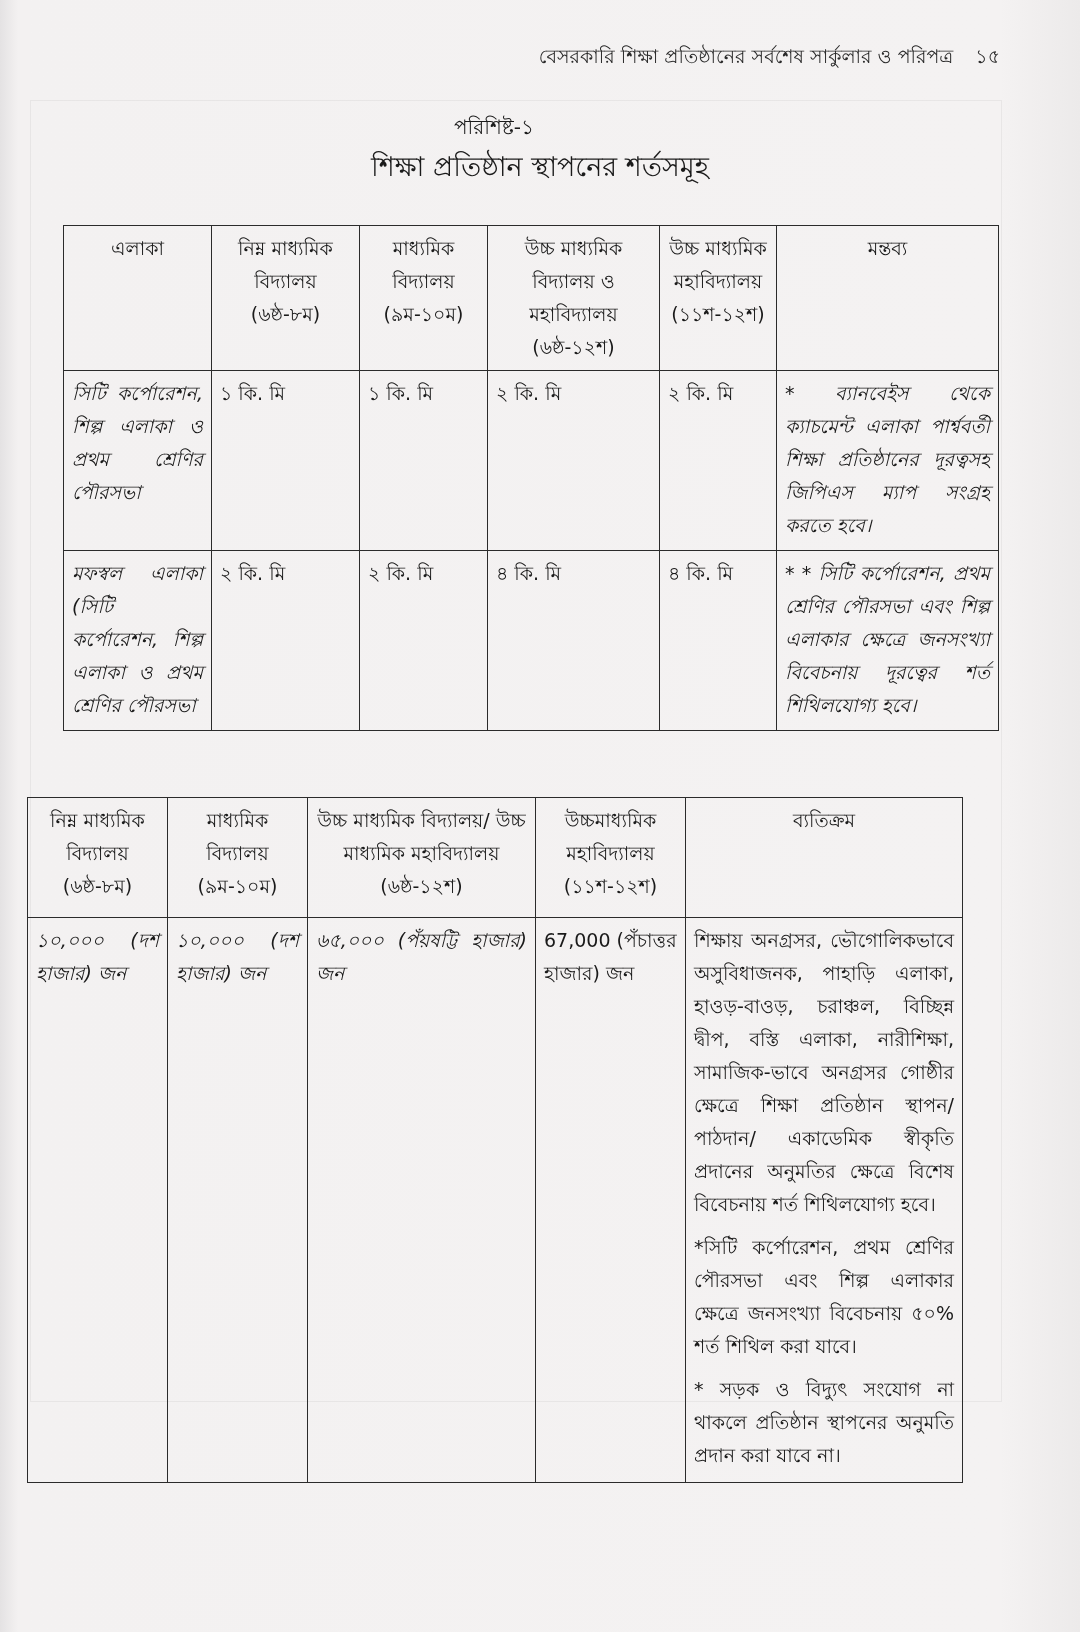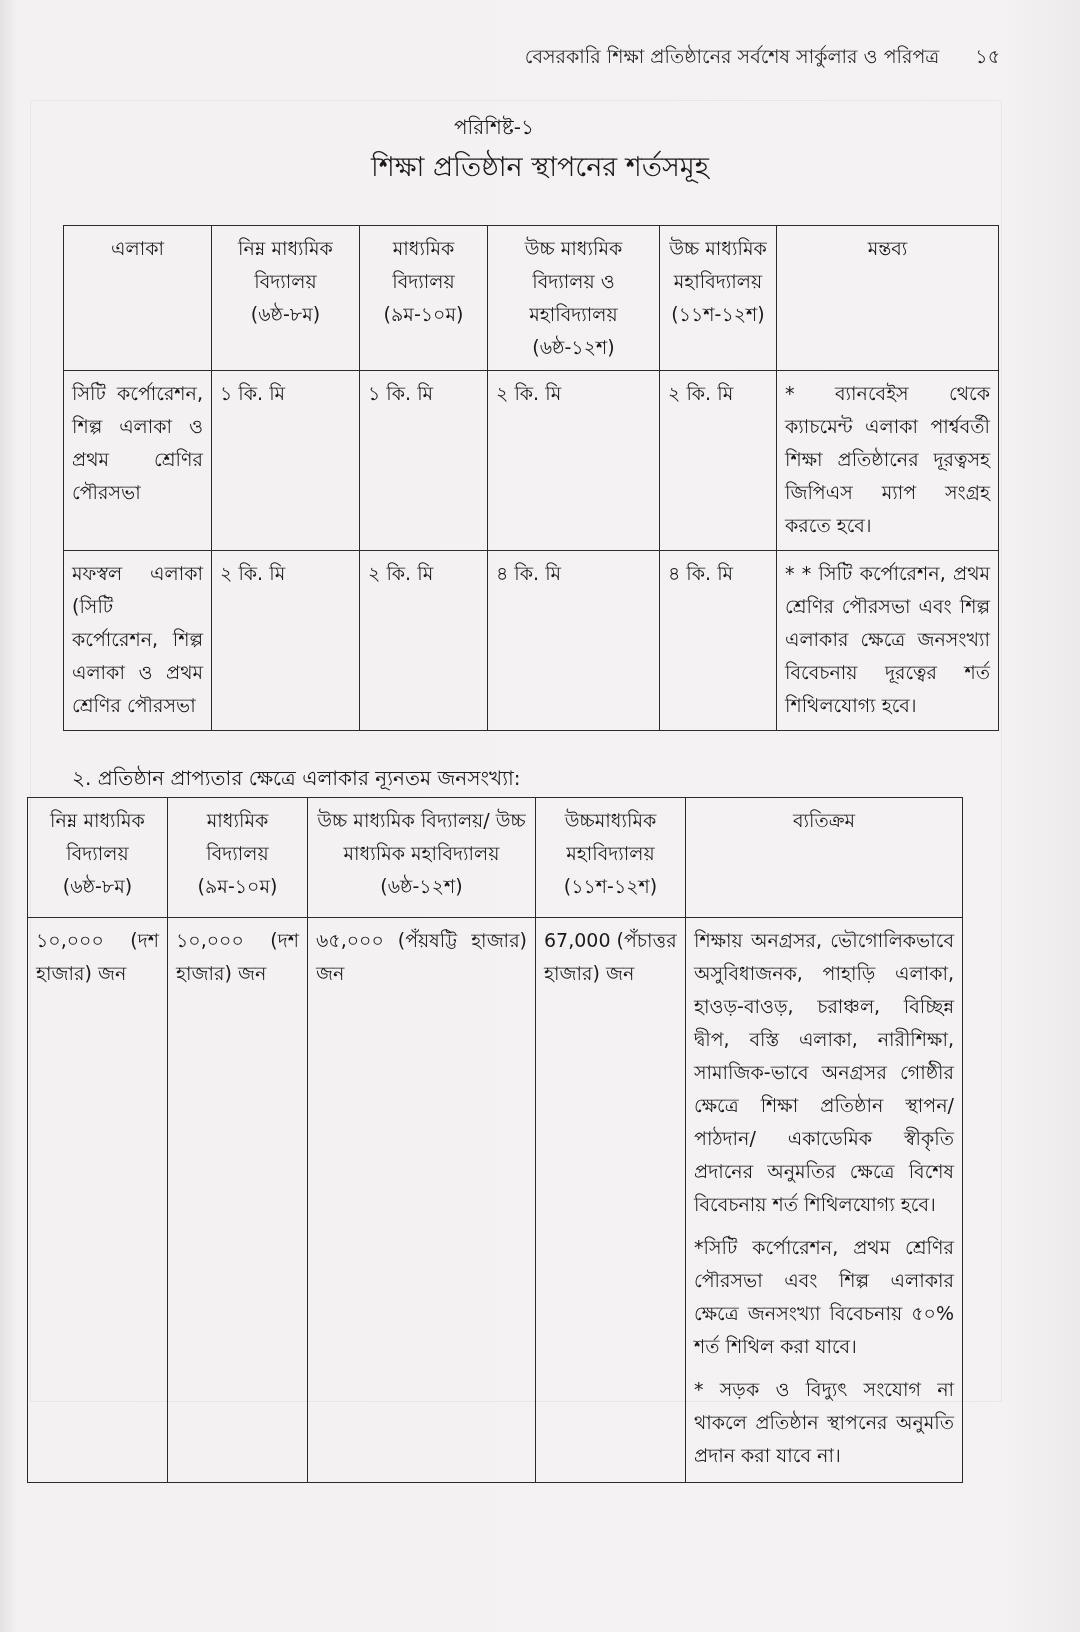--- a/index.html
+++ b/index.html
@@ -16,42 +16,42 @@
   }
   .bleed {
     position: absolute; left: 30px; top: 100px; width: 970px; height: 1300px;
     border: 1px solid rgba(150,150,150,0.12);
     pointer-events: none;
   }
   .running-header {
     position: absolute; top: 42px; left: 0; width: 1000px;
     text-align: right; font-size: 19px; color: #2a2a2a;
   }
-  .running-header .pageno { margin-left: 30px; }
+  .running-header .pageno { margin-left: 16px; }
   .appendix {
     position: absolute; top: 112px; left: 0; width: 988px; text-align: center;
     font-size: 20px;
   }
   .title {
     position: absolute; top: 146px; left: 0; width: 1080px; text-align: center;
     font-size: 27px; font-weight: normal;
   }
   .section-heading {
     position: absolute; font-size: 20px;
   }
   table.grid {
     position: absolute; border-collapse: collapse; table-layout: fixed;
     font-size: 19px; line-height: 33px;
   }
   table.grid td, table.grid th {
     border: 1.5px solid #2b2b2b; vertical-align: top;
     padding: 6px 8px; font-weight: normal;
   }
   table.grid th { text-align: center; vertical-align: top; }
-  table.grid td.justify { text-align: justify; }
+  table.grid td.justify { text-align: justify; font-style: italic; }
   #t1 { left: 27px; top: 225px; width: 935px; margin-left: 36px; }
   #t2 { left: 27px; top: 797px; width: 935px; }
   .remark-para { margin: 0 0 10px 0; text-align: justify; }
   .remark-para:last-child { margin-bottom: 4px; }
 </style>
 </head>
 <body>
 
 <div class="page">
   <div class="bleed"></div>
@@ -97,21 +97,20 @@
         <td class="justify">মফস্বল এলাকা (সিটি কর্পোরেশন, শিল্প এলাকা ও প্রথম শ্রেণির পৌরসভা</td>
         <td>২ কি. মি</td>
         <td>২ কি. মি</td>
         <td>৪ কি. মি</td>
         <td>৪ কি. মি</td>
         <td class="justify">* * সিটি কর্পোরেশন, প্রথম শ্রেণির পৌরসভা এবং শিল্প এলাকার ক্ষেত্রে জনসংখ্যা বিবেচনায় দূরত্বের শর্ত শিথিলযোগ্য হবে।</td>
       </tr>
     </tbody>
   </table>
 
-  <div class="section-heading" style="left:72px; top:763px;">২. প্রতিষ্ঠান প্রাপ্যতার ক্ষেত্রে এলাকার ন্যূনতম জনসংখ্যা:</div>
 
   <table class="grid" id="t2">
     <colgroup>
       <col style="width:140px">
         <col style="width:140px">
         <col style="width:228px">
       <col style="width:150px">
         <col style="width:277px">
     </colgroup>
     <thead>

